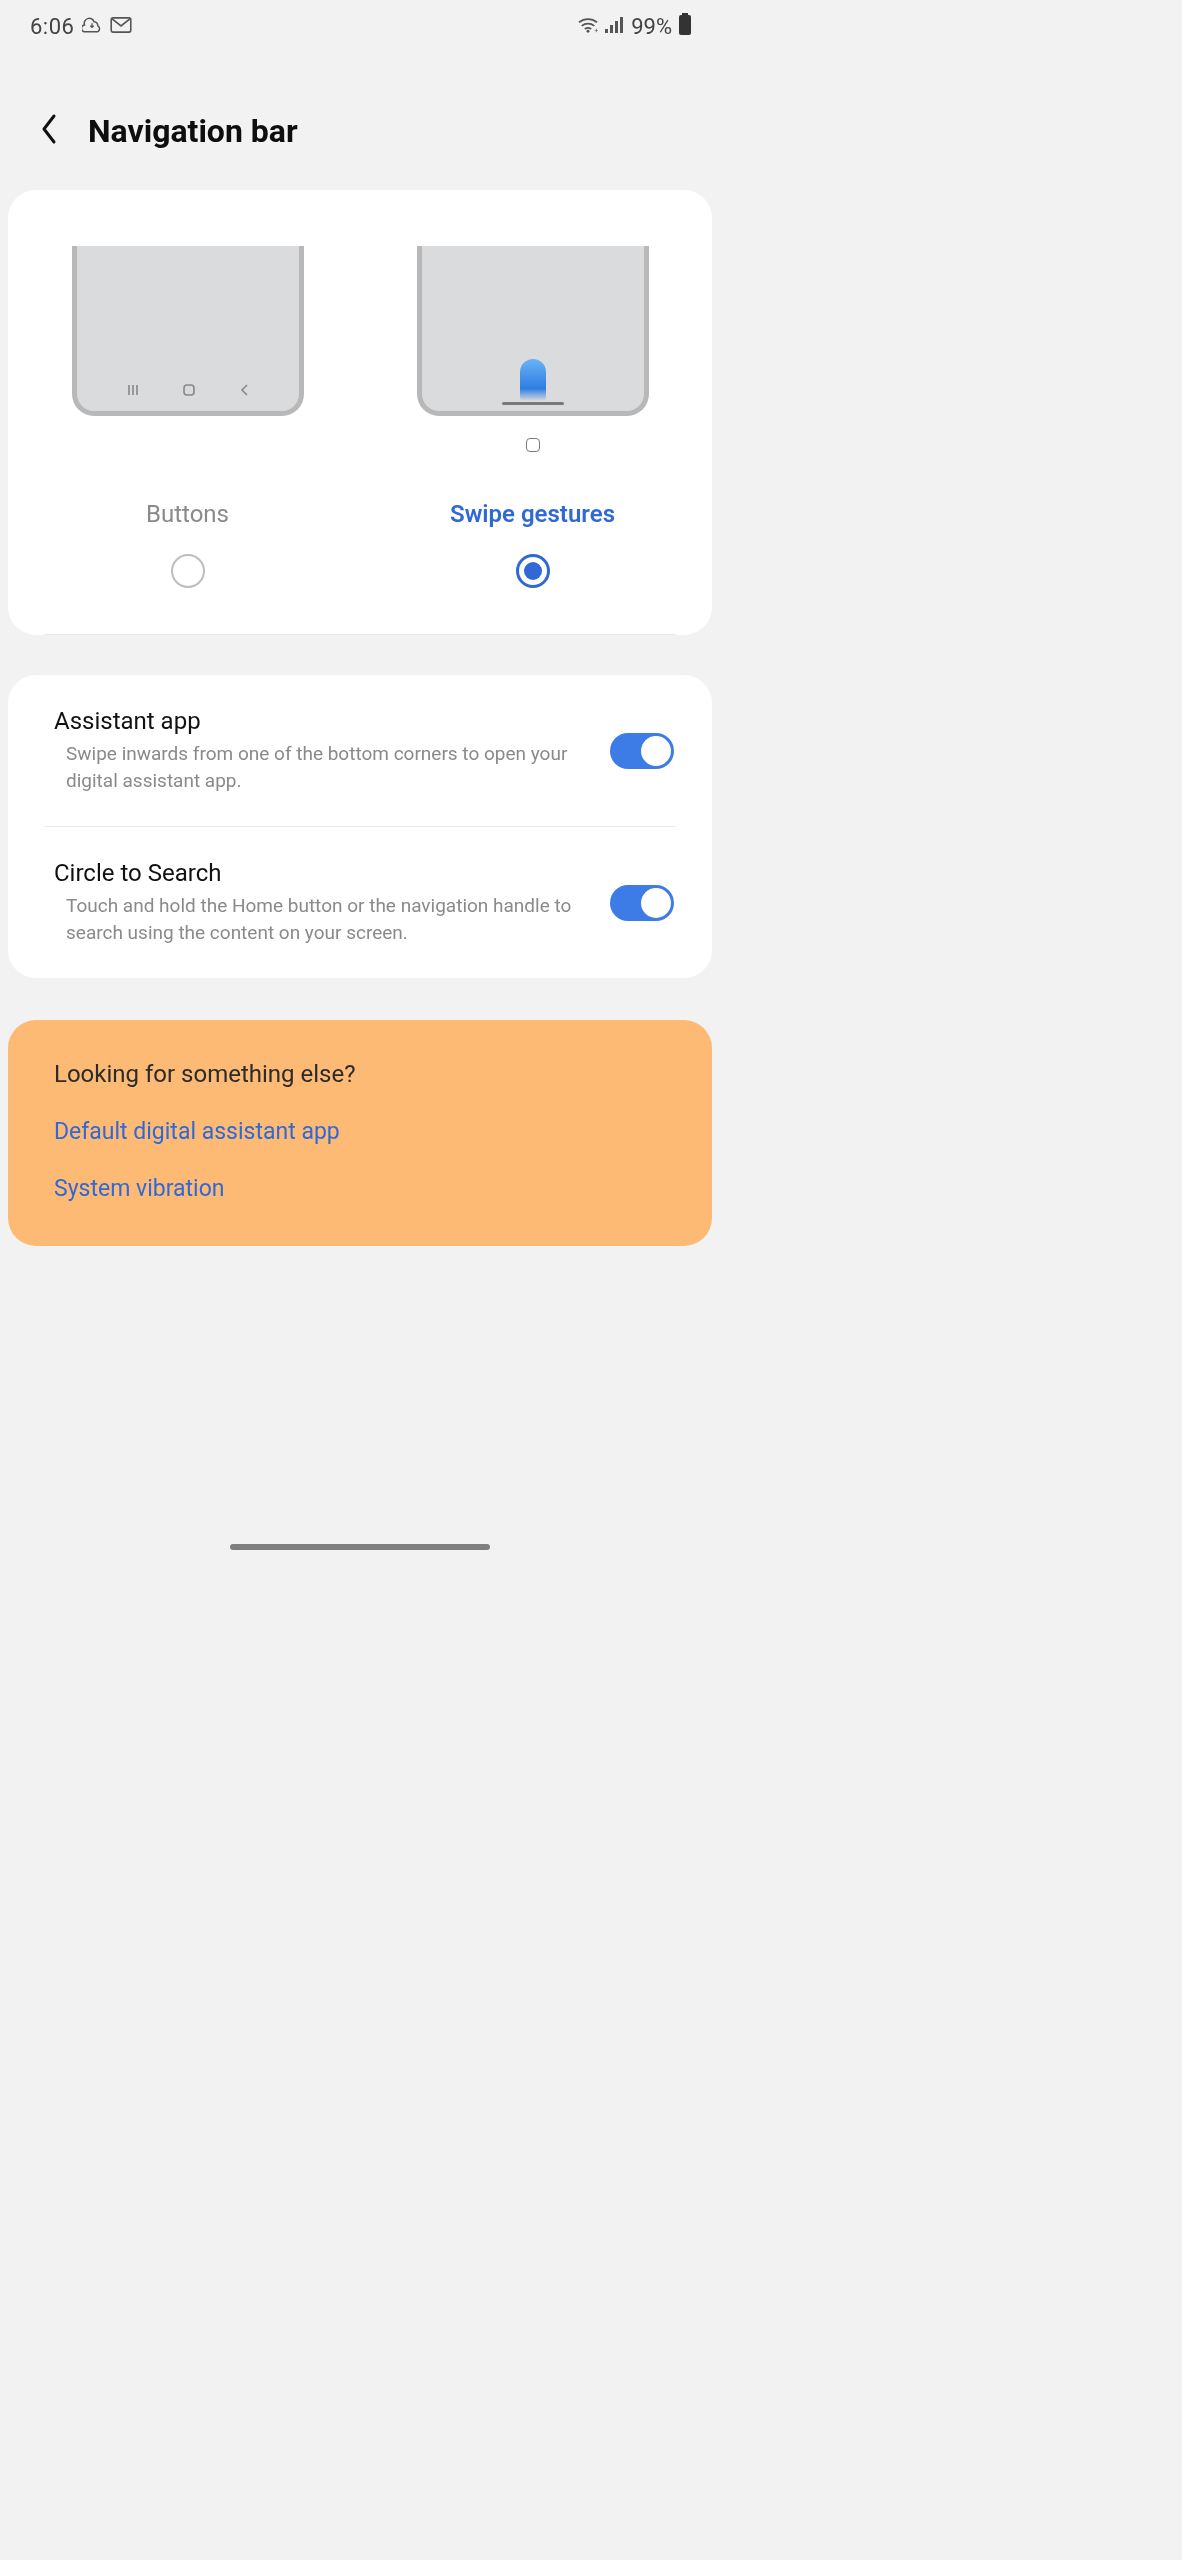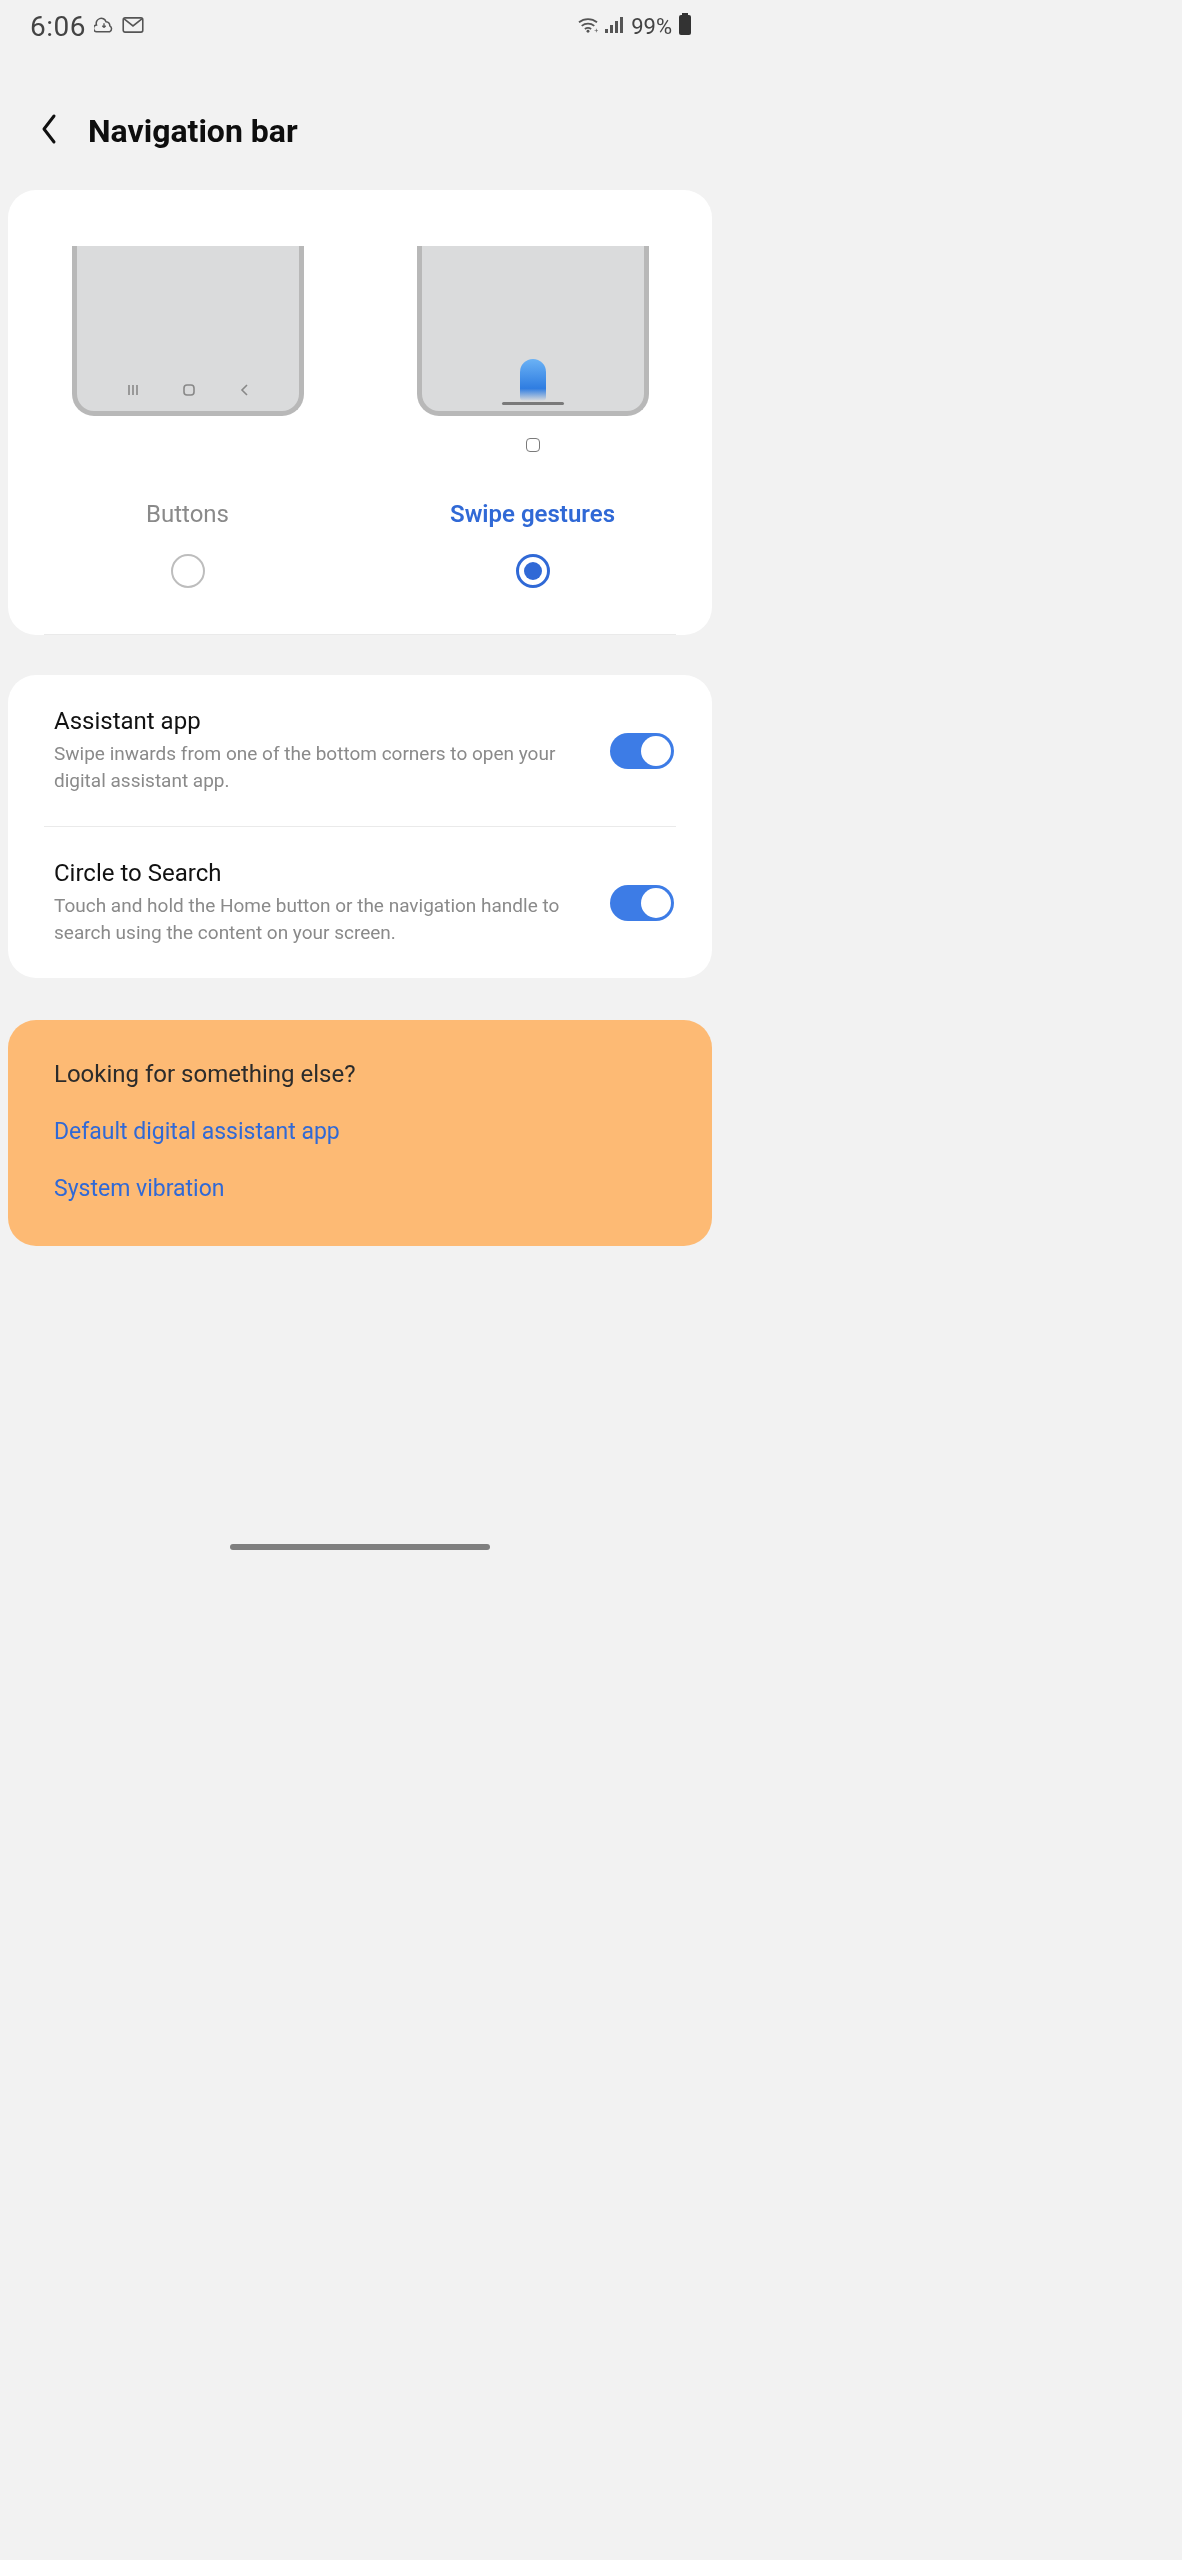--- a/index.html
+++ b/index.html
@@ -17,21 +17,21 @@
     height: 52px;
     display: flex;
     justify-content: space-between;
     align-items: center;
     padding: 0 28px 0 30px;
     font-size: 22px;
     color: #444;
   }
   .status-left { display: flex; align-items: center; gap: 8px; }
   .status-right { display: flex; align-items: center; gap: 6px; }
-  .clock { font-size: 28px; color: #444; letter-spacing: 0.5px; }
+  .clock { font-size: 22px; color: #444; letter-spacing: 0.5px; }
   .gmail-icon { font-size: 20px; }
 
   
   .header {
     display: flex;
     align-items: center;
     padding: 60px 28px 40px 38px;
     gap: 28px;
   }
   .header-title {
@@ -149,21 +149,21 @@
   
   .card.settings { margin-top: 40px; }
   .setting-row {
     display: flex;
     align-items: center;
     padding: 32px 38px 32px 46px;
     gap: 20px;
   }
   .setting-text { flex: 1; }
   .setting-title { font-size: 24px; color: #121212; }
-  .setting-sub { font-size: 19px; color: #8a8a8a; margin-top: 6px; line-height: 1.4; }
+  .setting-sub { font-size: 19px; color: #8a8a8a; margin-top: 6px; line-height: 1.4; margin-left: 12px; }
   .setting-divider { height: 1px; background: #eaeaea; margin: 0 36px; }
 
   .toggle {
     width: 64px;
     height: 36px;
     border-radius: 18px;
     position: relative;
   }
   .toggle.on { background: #3d7ce6; }
   .toggle.on::after {

